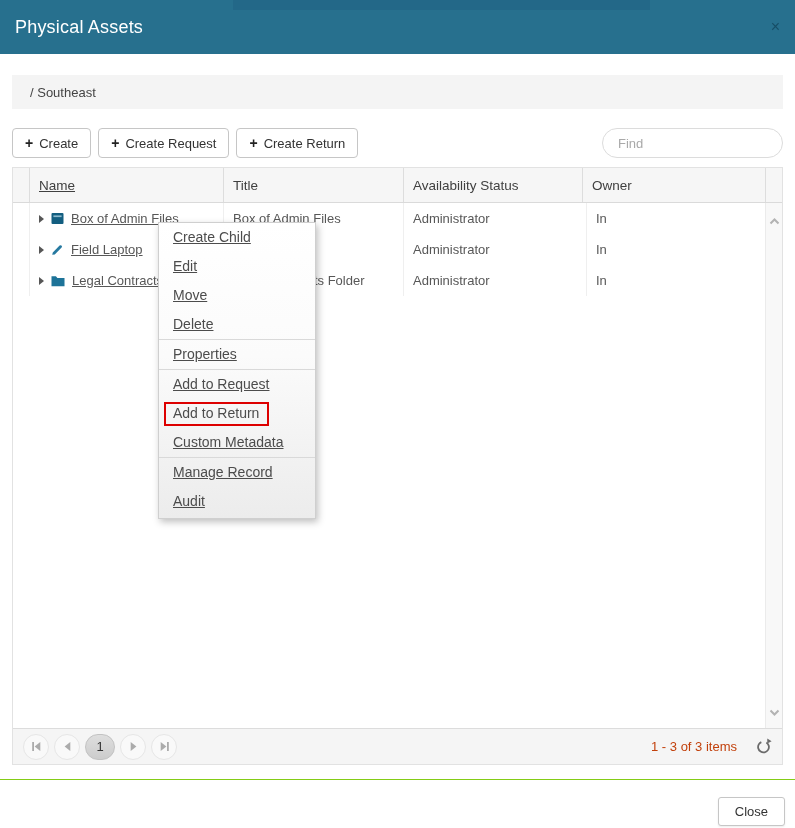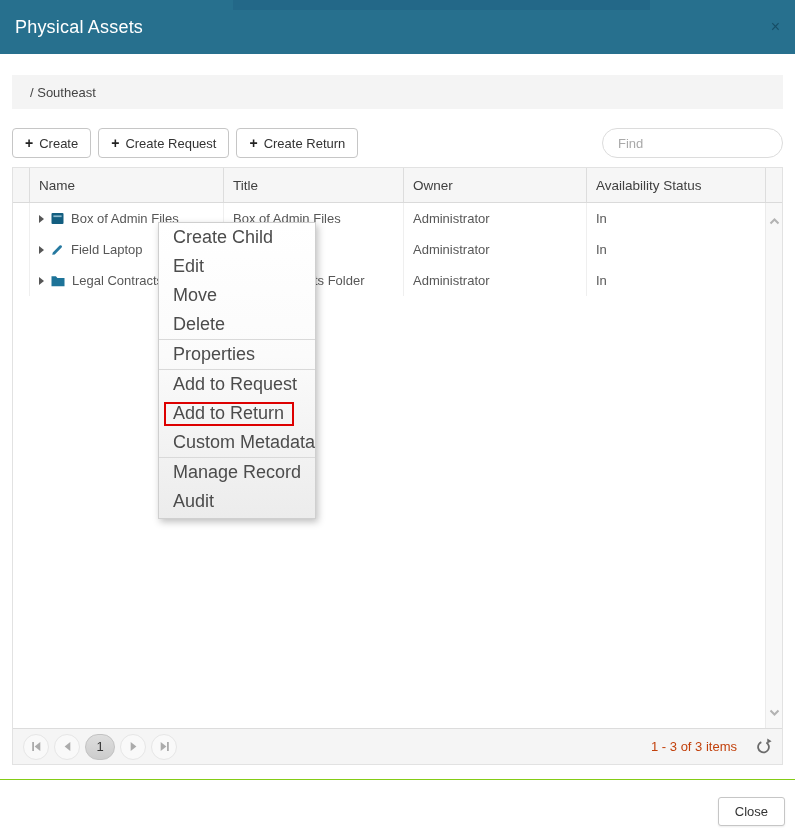--- a/index.html
+++ b/index.html
@@ -22,21 +22,21 @@
   .find-wrap { margin-left:auto; }
   .find-input { width:181px; height:30px; border:1px solid #dcdcdc; border-radius:16px; padding:0 15px; font-size:13px; color:#555; outline:none; font-family:"Liberation Sans",sans-serif; }
   .find-input::placeholder { color:#a9a9a9; }
 
   
   .grid { margin:0 12px; border:1px solid #e2e2e2; height:598px; display:flex; flex-direction:column; }
   .grid-header { display:flex; height:35px; background:#f6f6f6; border-bottom:1px solid #dadada; }
   .gh-cell { display:flex; align-items:center; font-size:13.5px; color:#404040; padding-left:9px; border-left:1px solid #ddd; }
   .gh-cell:first-child { border-left:none; }
   .c-exp { width:16px; padding-left:0; }
-  .c-name { width:194px; }
+  .c-name { width:194px;text-decoration:underline; }
   .c-title { width:180px; }
   .c-owner { width:183px; }
   .c-status { flex:1; }
   .c-scroll { width:17px; padding-left:0; }
 
   .grid-body { flex:1; display:flex; position:relative; background:#fff; }
   .rows-area { flex:1; }
   .g-row { display:flex; height:31px; align-items:stretch; background:#fff; }
   .g-cell { display:flex; align-items:center; font-size:13px; color:#575757; padding-left:9px; border-left:1px solid #efefef; overflow:hidden; white-space:nowrap; }
   .g-cell.c-exp { border-left:none; }
@@ -53,21 +53,21 @@
   .pg-num { min-width:30px; height:26px; border-radius:13px; background:linear-gradient(#dedede,#cccccc); border:1px solid #c2c2c2; color:#333; font-size:13px; display:flex; align-items:center; justify-content:center; cursor:pointer; }
   .pg-info { margin-left:auto; font-size:13px; color:#c2410c; }
   .pg-refresh { margin-left:13px; display:flex; cursor:pointer; }
 
   
   .dlg-footer { margin-top:14px; border-top:1px solid #84cc16; padding:17px 10px 0; display:flex; justify-content:flex-end; }
   .close-btn { background:#fff; border:1px solid #c6c6c6; border-radius:3px; padding:0 16px; height:29px; font-size:13px; color:#333; cursor:pointer; box-shadow:0 1px 2px rgba(0,0,0,0.08); }
 
   
   .ctx-menu { position:absolute; left:158px; top:222px; width:158px; background:linear-gradient(180deg,#ffffff 0%,#fbfbfb 45%,#ececec 100%); border:1px solid #cfcfcf; box-shadow:2px 3px 7px rgba(0,0,0,0.25); z-index:20; padding-bottom:2px; }
-  .ctx-item { font-size:18px; color:#4c4c4c; padding:7px 8px 7px 14px; line-height:15px; cursor:pointer; white-space:nowrap; }
+  .ctx-item { font-size:14px; color:#4c4c4c; padding:7px 8px 7px 14px; line-height:15px; cursor:pointer; white-space:nowrap;text-decoration:underline; }
   .ctx-sep { border-top:1px solid #d9d9d9; margin:0; }
   .hl-red { display:inline-block; border:2px solid #dd0000; padding:2px 8px 3px 7px; margin:-4px 0 -5px -9px; }
 </style>
 </head>
 <body>
 
 <div class="modal">
 
   <div class="dlg-header">
     <div class="hdr-strip"></div>
@@ -96,22 +96,22 @@
       <input class="find-input" type="text" placeholder="Find" style="">
     </span>
   </div>
 
   <div class="grid">
 
     <div class="grid-header">
       <div class="gh-cell c-exp"></div>
       <div class="gh-cell c-name">Name</div>
       <div class="gh-cell c-title">Title</div>
+      <div class="gh-cell c-status">Availability Status</div>
       <div class="gh-cell c-owner">Owner</div>
-      <div class="gh-cell c-status">Availability Status</div>
       <div class="gh-cell c-scroll"></div>
     </div>
 
     <div class="grid-body">
       <div class="rows-area">
 
         <div class="g-row">
           <div class="g-cell c-exp"></div>
           <div class="g-cell c-name name-cell">
             <span class="tri"></span>

